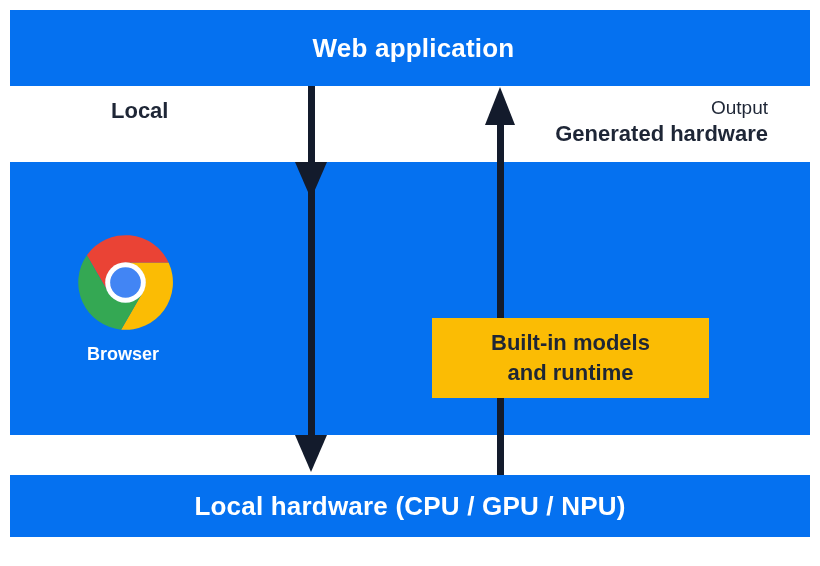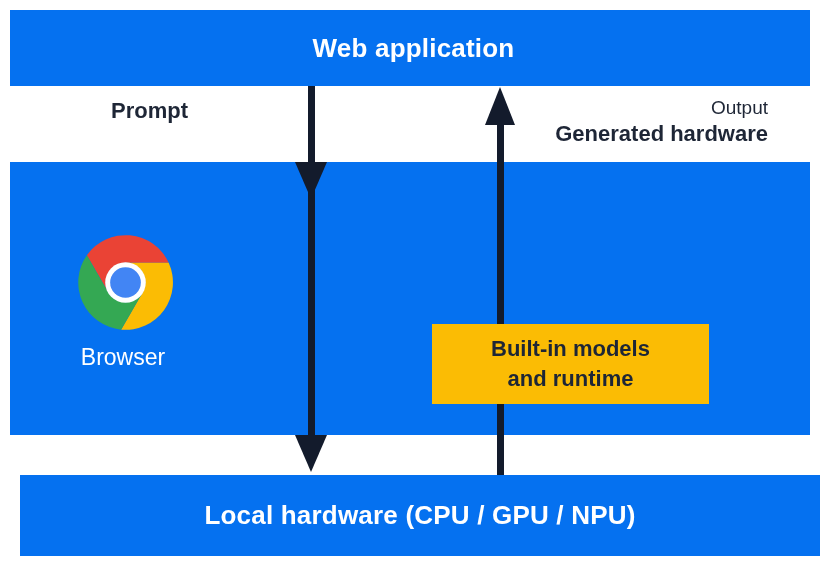--- a/index.html
+++ b/index.html
@@ -26,21 +26,21 @@
   }
   .panel {
     position: absolute;
     left: 10px;
     width: 800px;
     background: var(--panel-blue);
     z-index: 1;
   }
   .panel-top    { top: 10px;  height: 76px;  display: flex; align-items: center; justify-content: center; padding-left: 7px; }
   .panel-middle { top: 162px; height: 273px; }
-  .panel-bottom { top: 475px; height: 81px;  display: flex; align-items: center; justify-content: center; margin-left: 10px; }
+  .panel-bottom { top: 475px; height: 62px;  display: flex; align-items: center; justify-content: center; }
   .bar-title {
     color: #ffffff;
     font-size: 26px;
     font-weight: 700;
     letter-spacing: 0.2px;
   }
   .io-block {
     position: absolute;
     z-index: 4;
     color: var(--text-navy);
@@ -55,21 +55,21 @@
     color: var(--text-navy);
     display: flex;
     flex-direction: column;
     align-items: center;
     justify-content: center;
     text-align: center;
     z-index: 4;
     font-weight: 700;
   }
   .ybox-webapis { left: 253px; top: 203px; width: 302px; height: 72px; font-size: 23px; }
-  .ybox-builtin { left: 432px; top: 318px; width: 277px; height: 80px; font-size: 22px; line-height: 30px; margin-top: 6px; }
+  .ybox-builtin { left: 432px; top: 318px; width: 277px; height: 80px; font-size: 22px; line-height: 30px; }
   .arrow-line {
     position: absolute;
     width: 7px;
     background: var(--arrow-navy);
     z-index: 2;
   }
   .line-down { left: 308px; top: 86px;  height: 372px; }
   .line-up   { left: 497px; top: 120px; height: 355px; }
   .arrow-head {
     position: absolute;
@@ -98,42 +98,42 @@
     height: 95px;
     z-index: 4;
   }
   .browser-label {
     position: absolute;
     left: 23px;
     top: 344px;
     width: 200px;
     text-align: center;
     color: #ffffff;
-    font-size: 23px;
-    font-weight: 400;
+    font-size: 18px;
+    font-weight: 700;
     z-index: 4;
   }
 </style>
 </head>
 <body>
 
 <div class="stage">
 
   <div class="panel panel-top">
     <div class="bar-title">Web application</div>
   </div>
 
   <div class="panel panel-middle"></div>
 
   <div class="panel panel-bottom">
     <div class="bar-title">Local hardware (CPU / GPU / NPU)</div>
   </div>
 
   <div class="io-block left">
-    <div class="io-value">Prompt</div>
+    <div class="io-value">Local</div>
   </div>
   <div class="io-block right">
     <div class="io-label">Output</div>
     <div class="io-value">Generated hardware</div>
   </div>
 
   <div class="arrow-line line-down"></div>
   <div class="arrow-line line-up"></div>
 
   <div class="arrow-head head-down head-down-1"></div>

